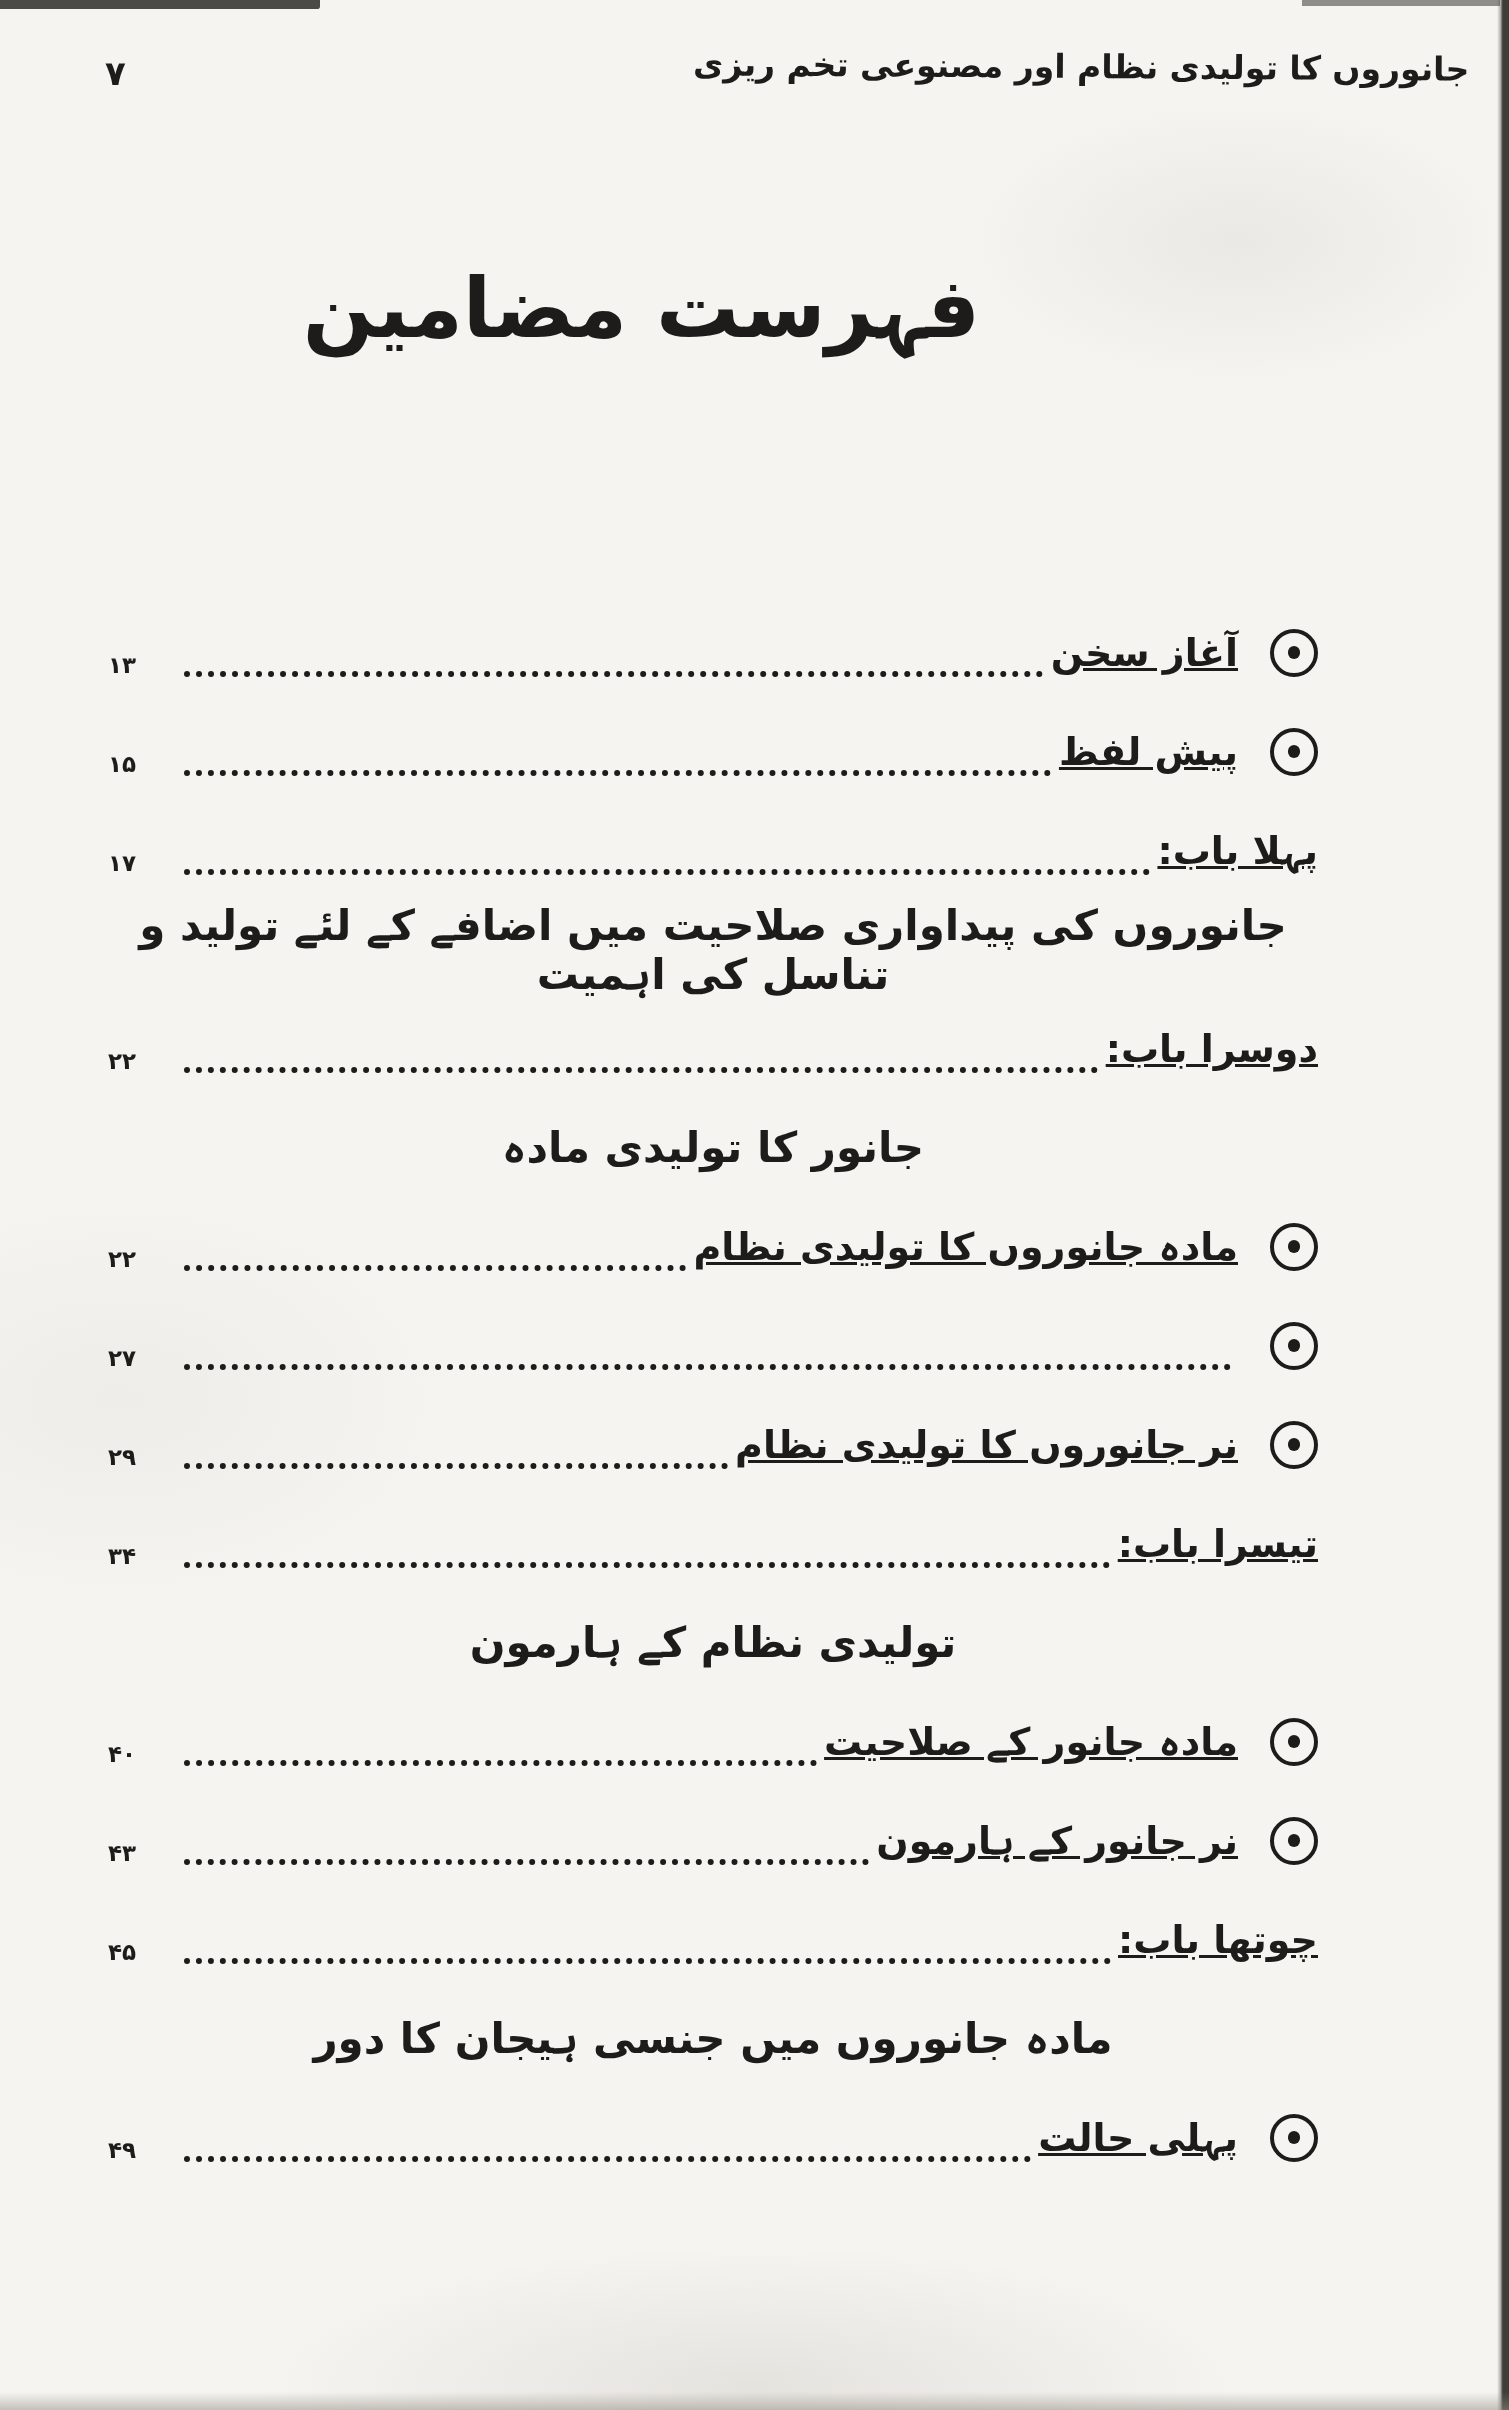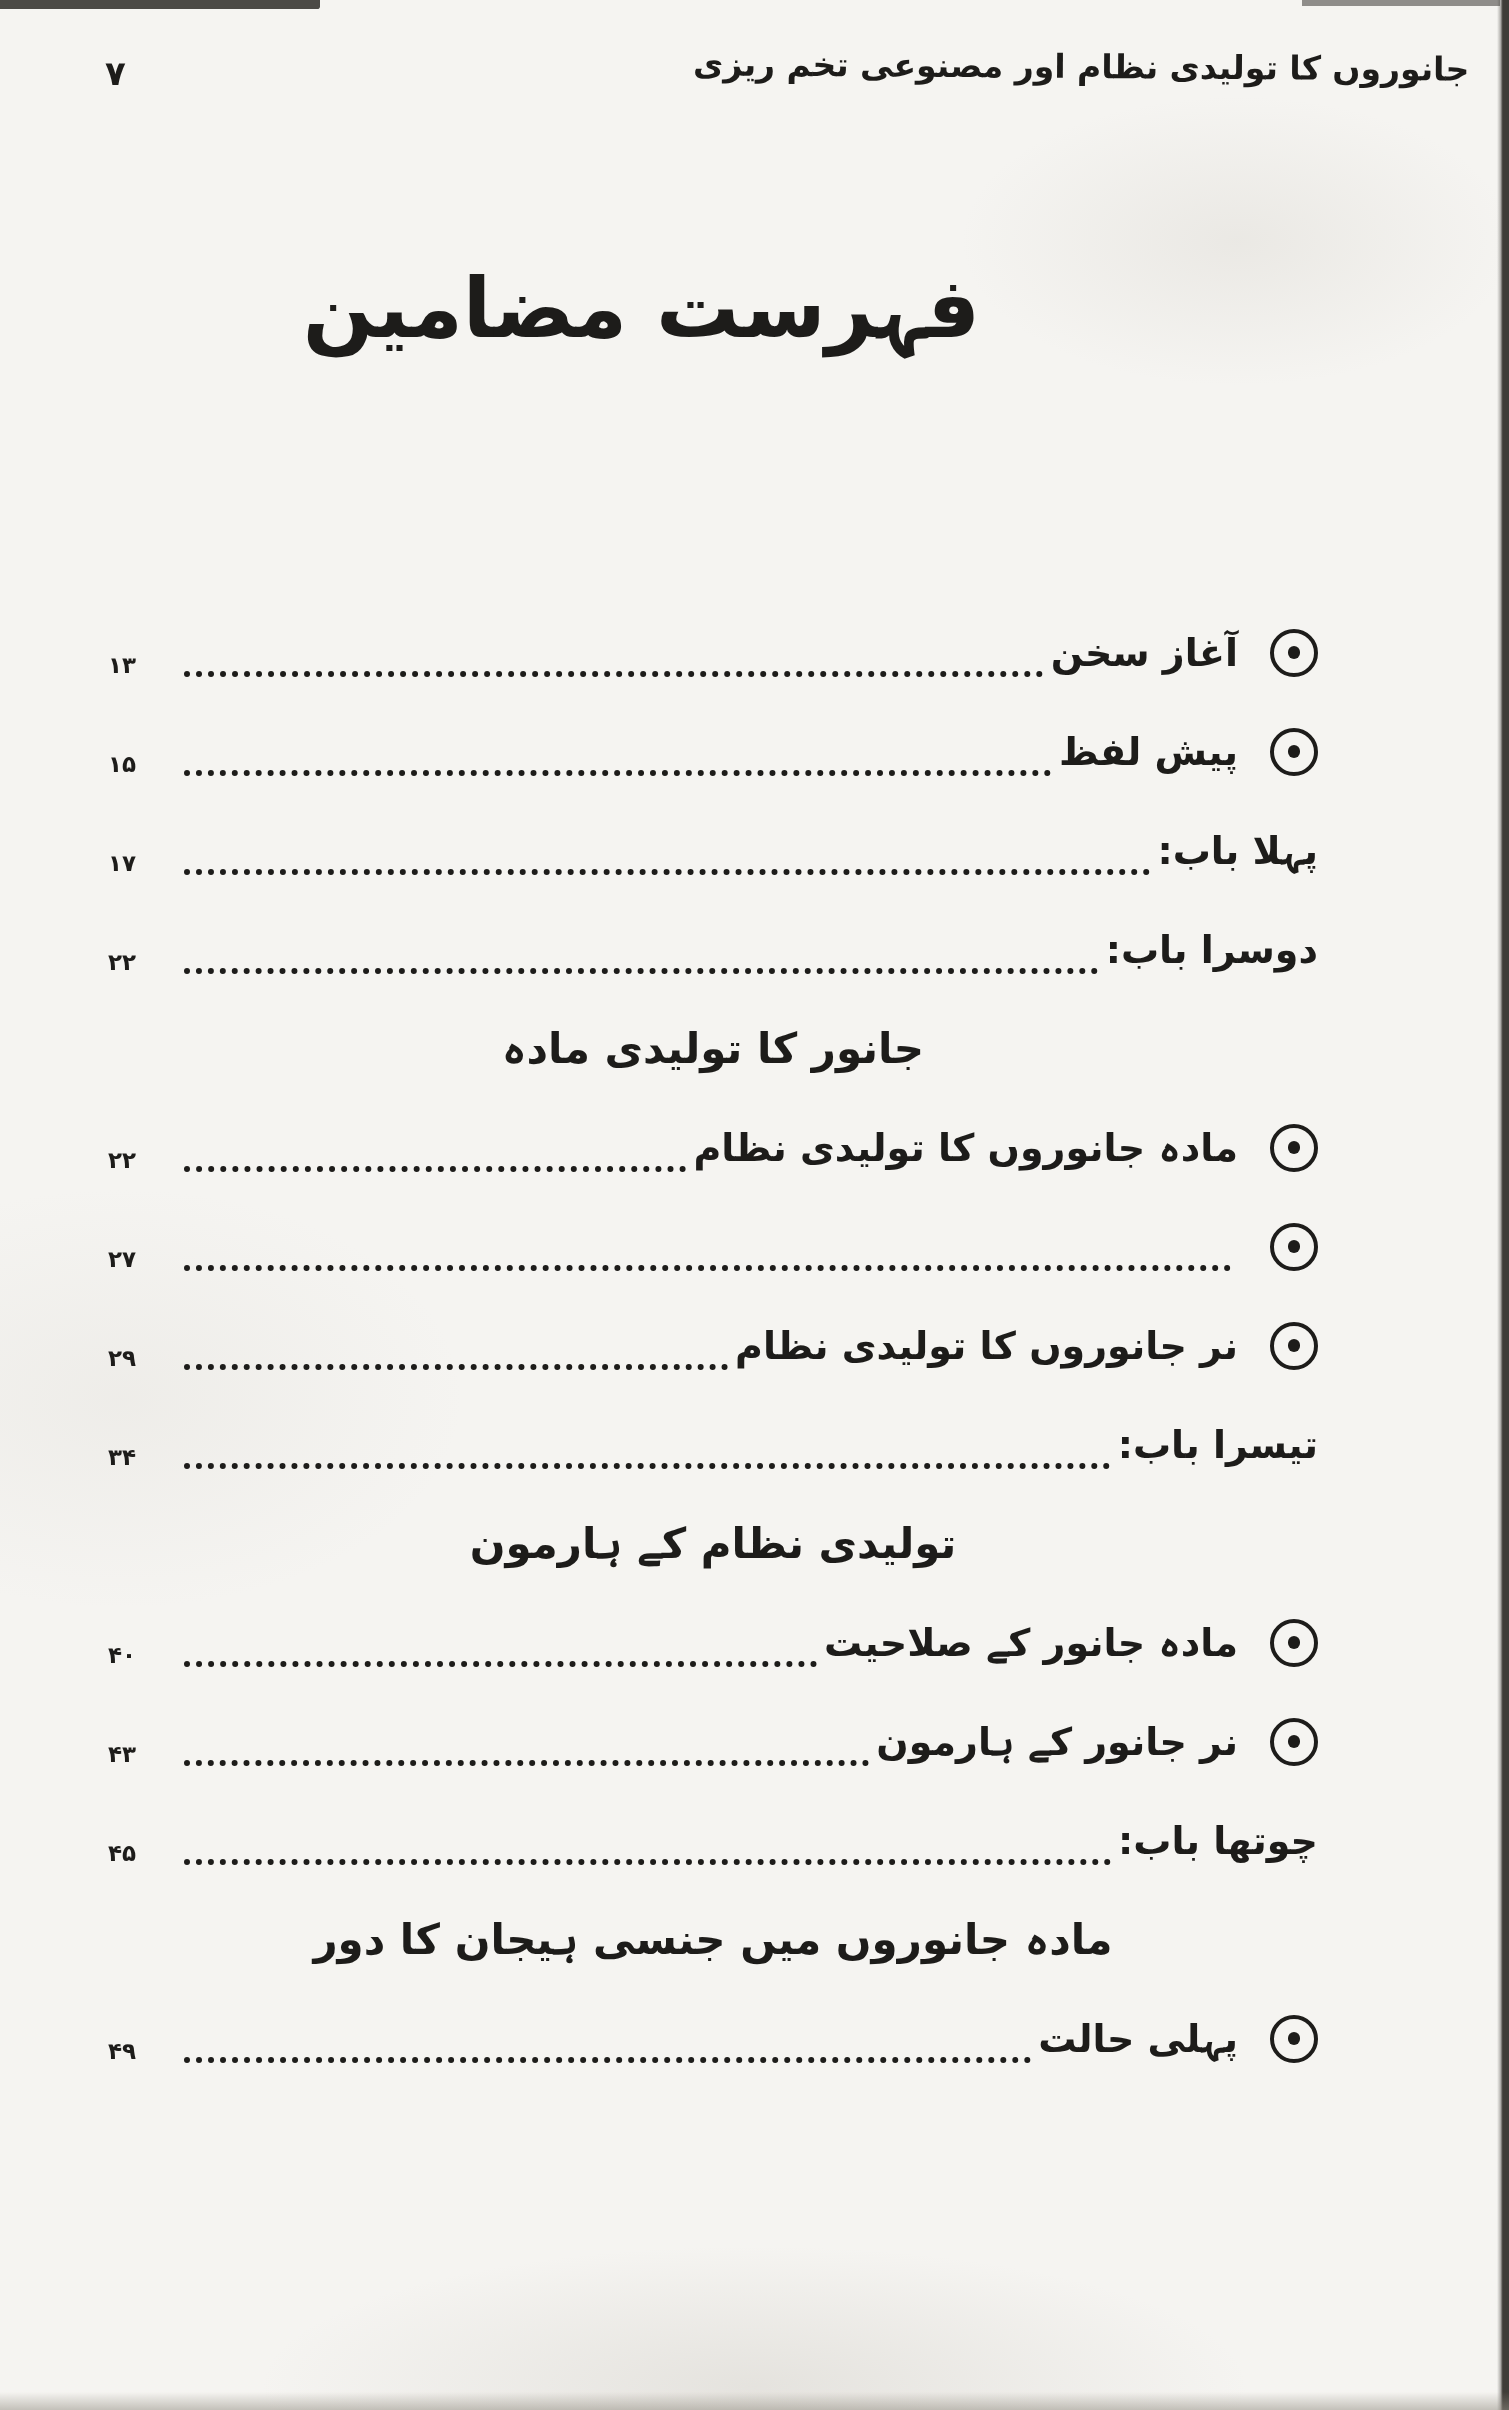--- a/index.html
+++ b/index.html
@@ -30,21 +30,21 @@
   .page-header .hdr-page{font-size:34px;padding-top:5.6px;}
 
   .doc-title{position:absolute;top:234px;width:100%;text-align:center;direction:rtl;margin-top:26px;}
   .doc-title span{position:relative;left:-113px;font-size:83px;font-weight:700;letter-spacing:0.9px;}
 
   .toc{position:absolute;top:603px;right:191px;left:108px;direction:rtl;}
   .toc-row{display:flex;align-items:center;height:99px;font-size:38px;font-weight:700;}
   .bullet{flex:none;width:40px;height:40px;border:4.7px solid #1d1c1a;border-radius:50%;
     margin-left:32px;display:flex;align-items:center;justify-content:center;}
   .bullet::after{content:"";width:12.2px;height:12.2px;border-radius:50%;background:#1d1c1a;}
-  .toc-label{flex:none;white-space:nowrap;}
+  .toc-label{flex:none;white-space:nowrap;text-decoration:underline;}
   .dots{flex:1;height:0;border-bottom:6.6px dotted #1d1c1a;position:relative;top:21px;margin:0 7.5px;}
   .toc-page{flex:none;min-width:68px;font-size:23px;text-align:left;margin-top:24px;}
   .toc-title{display:flex;align-items:center;justify-content:center;height:99px;
     font-size:42px;font-weight:700;text-align:center;}
 </style>
 </head>
 <body>
 
 <div class="top-edge"></div>
 <div class="top-right-edge"></div>
@@ -71,20 +71,23 @@
     <span class="bullet"></span>
     <span class="toc-label">پیش لفظ</span>
     <span class="dots"></span>
     <span class="toc-page">۱۵</span>
   </div>
     <div class="toc-row">
 
     <span class="toc-label">پہلا باب:</span>
     <span class="dots"></span>
     <span class="toc-page">۱۷</span>
+  </div>
+    <div class="toc-title">
+    <span>جانوروں کی پیداواری صلاحیت میں اضافے کے لئے تولید و تناسل کی اہمیت</span>
   </div>
     <div class="toc-row">
 
     <span class="toc-label">دوسرا باب:</span>
     <span class="dots"></span>
     <span class="toc-page">۲۲</span>
   </div>
     <div class="toc-title">
     <span>جانور کا تولیدی مادہ</span>
   </div>

